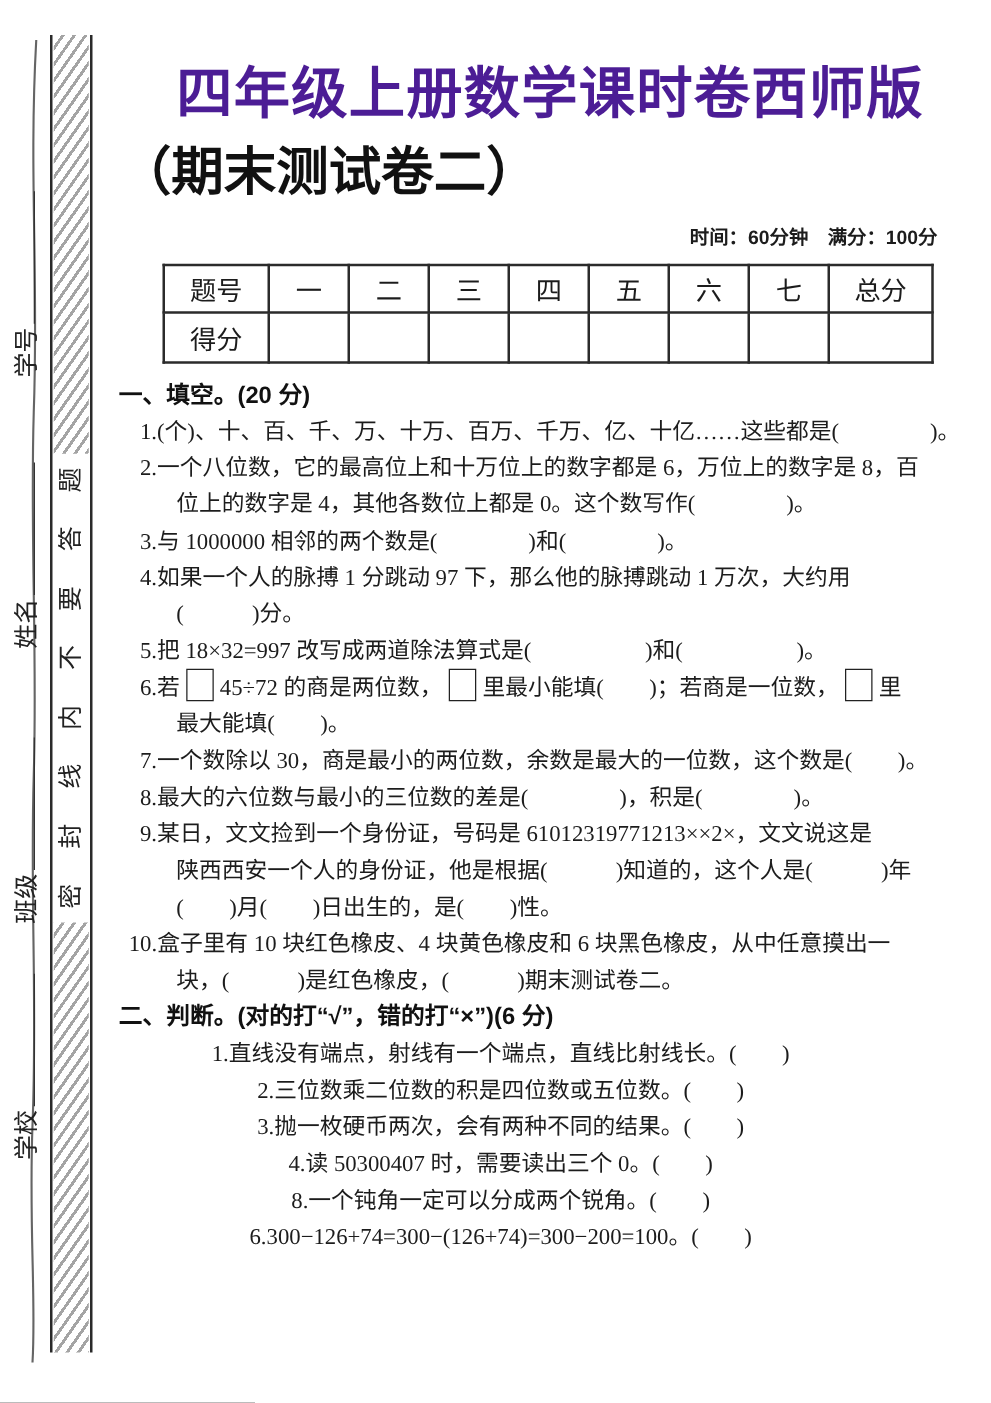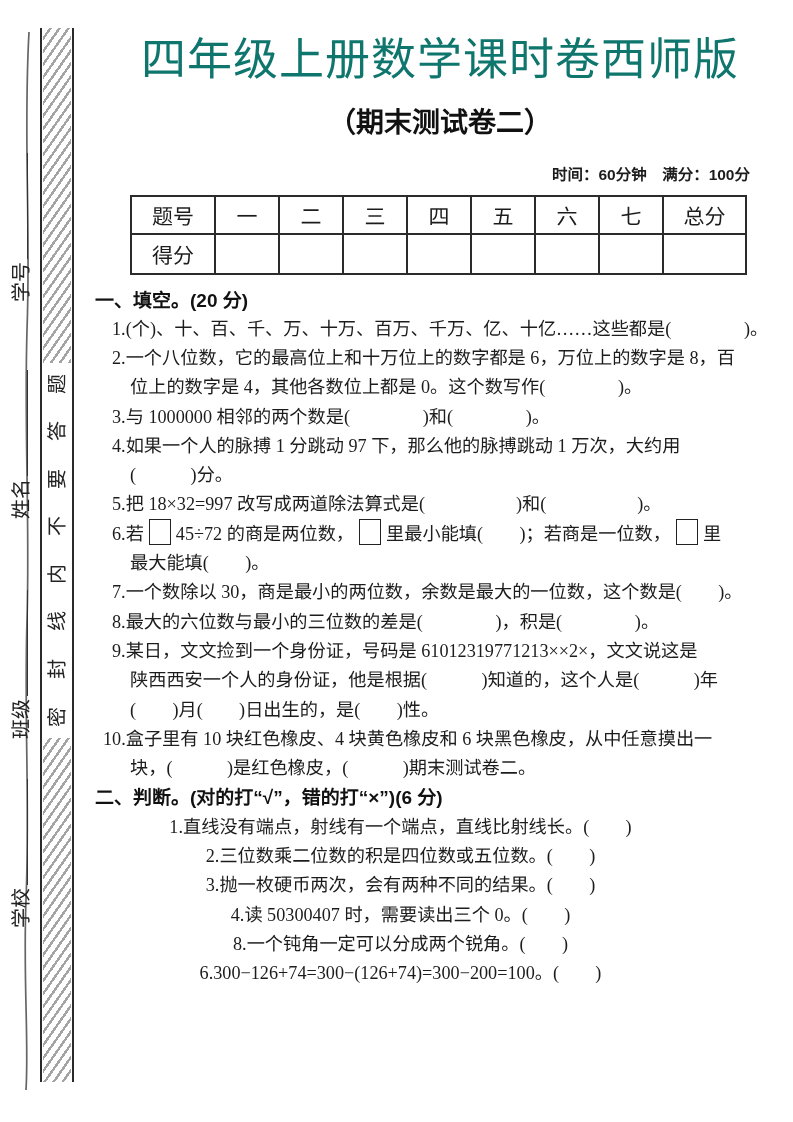--- a/index.html
+++ b/index.html
@@ -34,28 +34,28 @@
   .hatch-bottom { top:710px; height:344px; }
   .seal-char {
     position:absolute; left:50%; margin-left:-12px; width:24px; height:24px;
     transform:rotate(-90deg); font-size:20px; line-height:24px; text-align:center; color:#222;
   }
 
   
   .main { position:absolute; left:95px; top:0; width:690px; }
 
   .title {
-    margin-top:30px; text-align:center;
-    font-family:"Liberation Sans", sans-serif; font-weight:400;
-    font-size:45px; line-height:60px; letter-spacing:1px; color:#0f766e;
+    margin-top:45px; text-align:center;
+    font-family:"Liberation Sans", sans-serif; font-weight:700;
+    font-size:45px; line-height:60px; letter-spacing:1px; color:#4c1d95;
   }
   .subtitle {
-    margin-top:10px; text-align:center;
+    margin-top:10px; text-align:left;
     font-family:"Liberation Sans", sans-serif; font-weight:900;
-    font-size:28px; line-height:46px; color:#111;
+    font-size:42px; line-height:46px; color:#111;
   }
   .meta {
     margin-top:16px; text-align:right; padding-right:35px;
     font-family:"Liberation Sans", sans-serif; font-weight:700; font-size:15.5px;
   }
 
   table.score {
     margin:11px 0 0 35px; border-collapse:collapse; table-layout:fixed;border-radius:23px;
   }
   table.score td {
@@ -68,21 +68,21 @@
   .sec-head {
     font-family:"Liberation Sans", sans-serif; font-weight:800;
     font-size:19px; color:#111;
   }
   .sec-head.first { margin-top:15px; height:22px; line-height:22px; }
 
   .body18 { font-size:18.2px; }
   .tl { height:29.3px; display:flex; align-items:center; white-space:nowrap; }
   .ind1 { margin-left:17px; }   
   .ind0 { margin-left:8px; }    
-  .ind2 { margin-left:35px; }   
+  .ind2 { margin-left:46px; }   
 
   .bbox {
     display:inline-block; width:20px; height:24px;
     border:1.7px solid #222; margin:0 5px; flex:0 0 auto;
   }
   .jrow { width:577px; justify-content:center; }
   .jtext { flex:0 1 auto; }
   .jbracket { flex:0 0 auto; }
 </style>
 </head>

